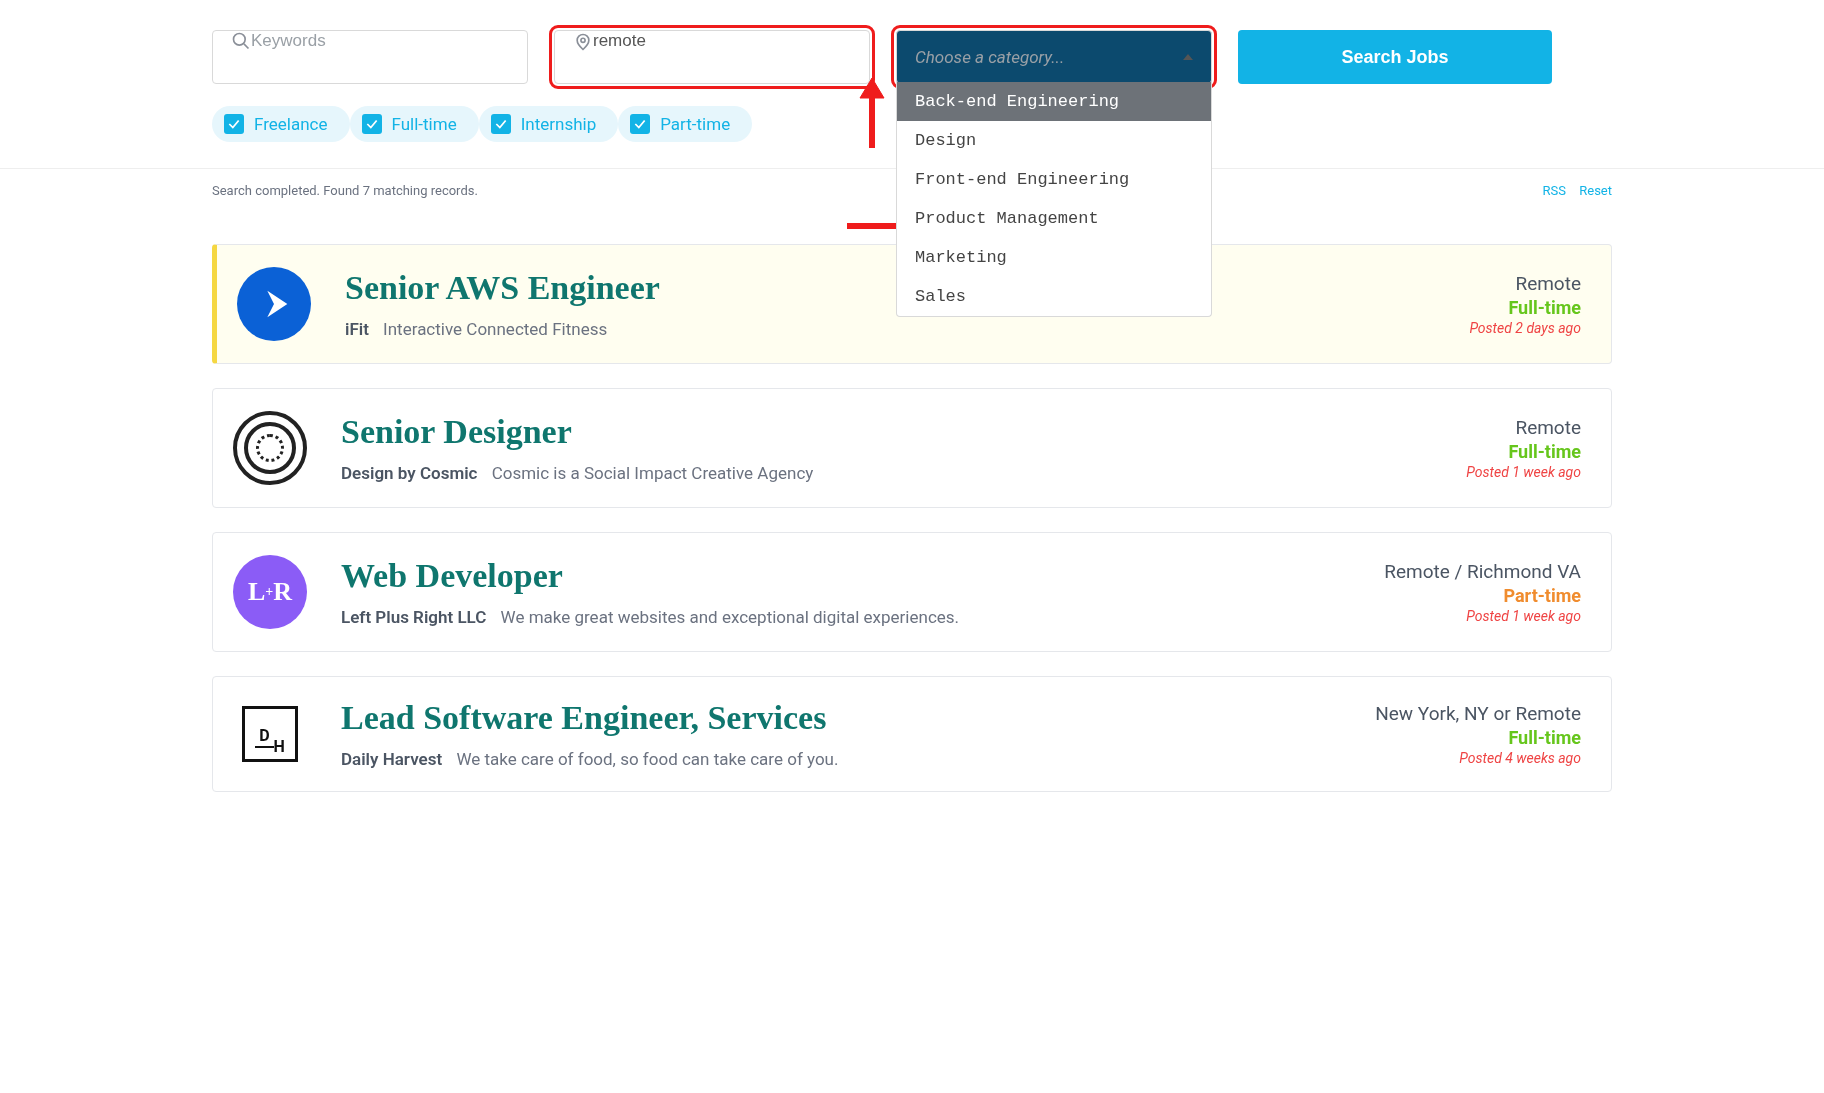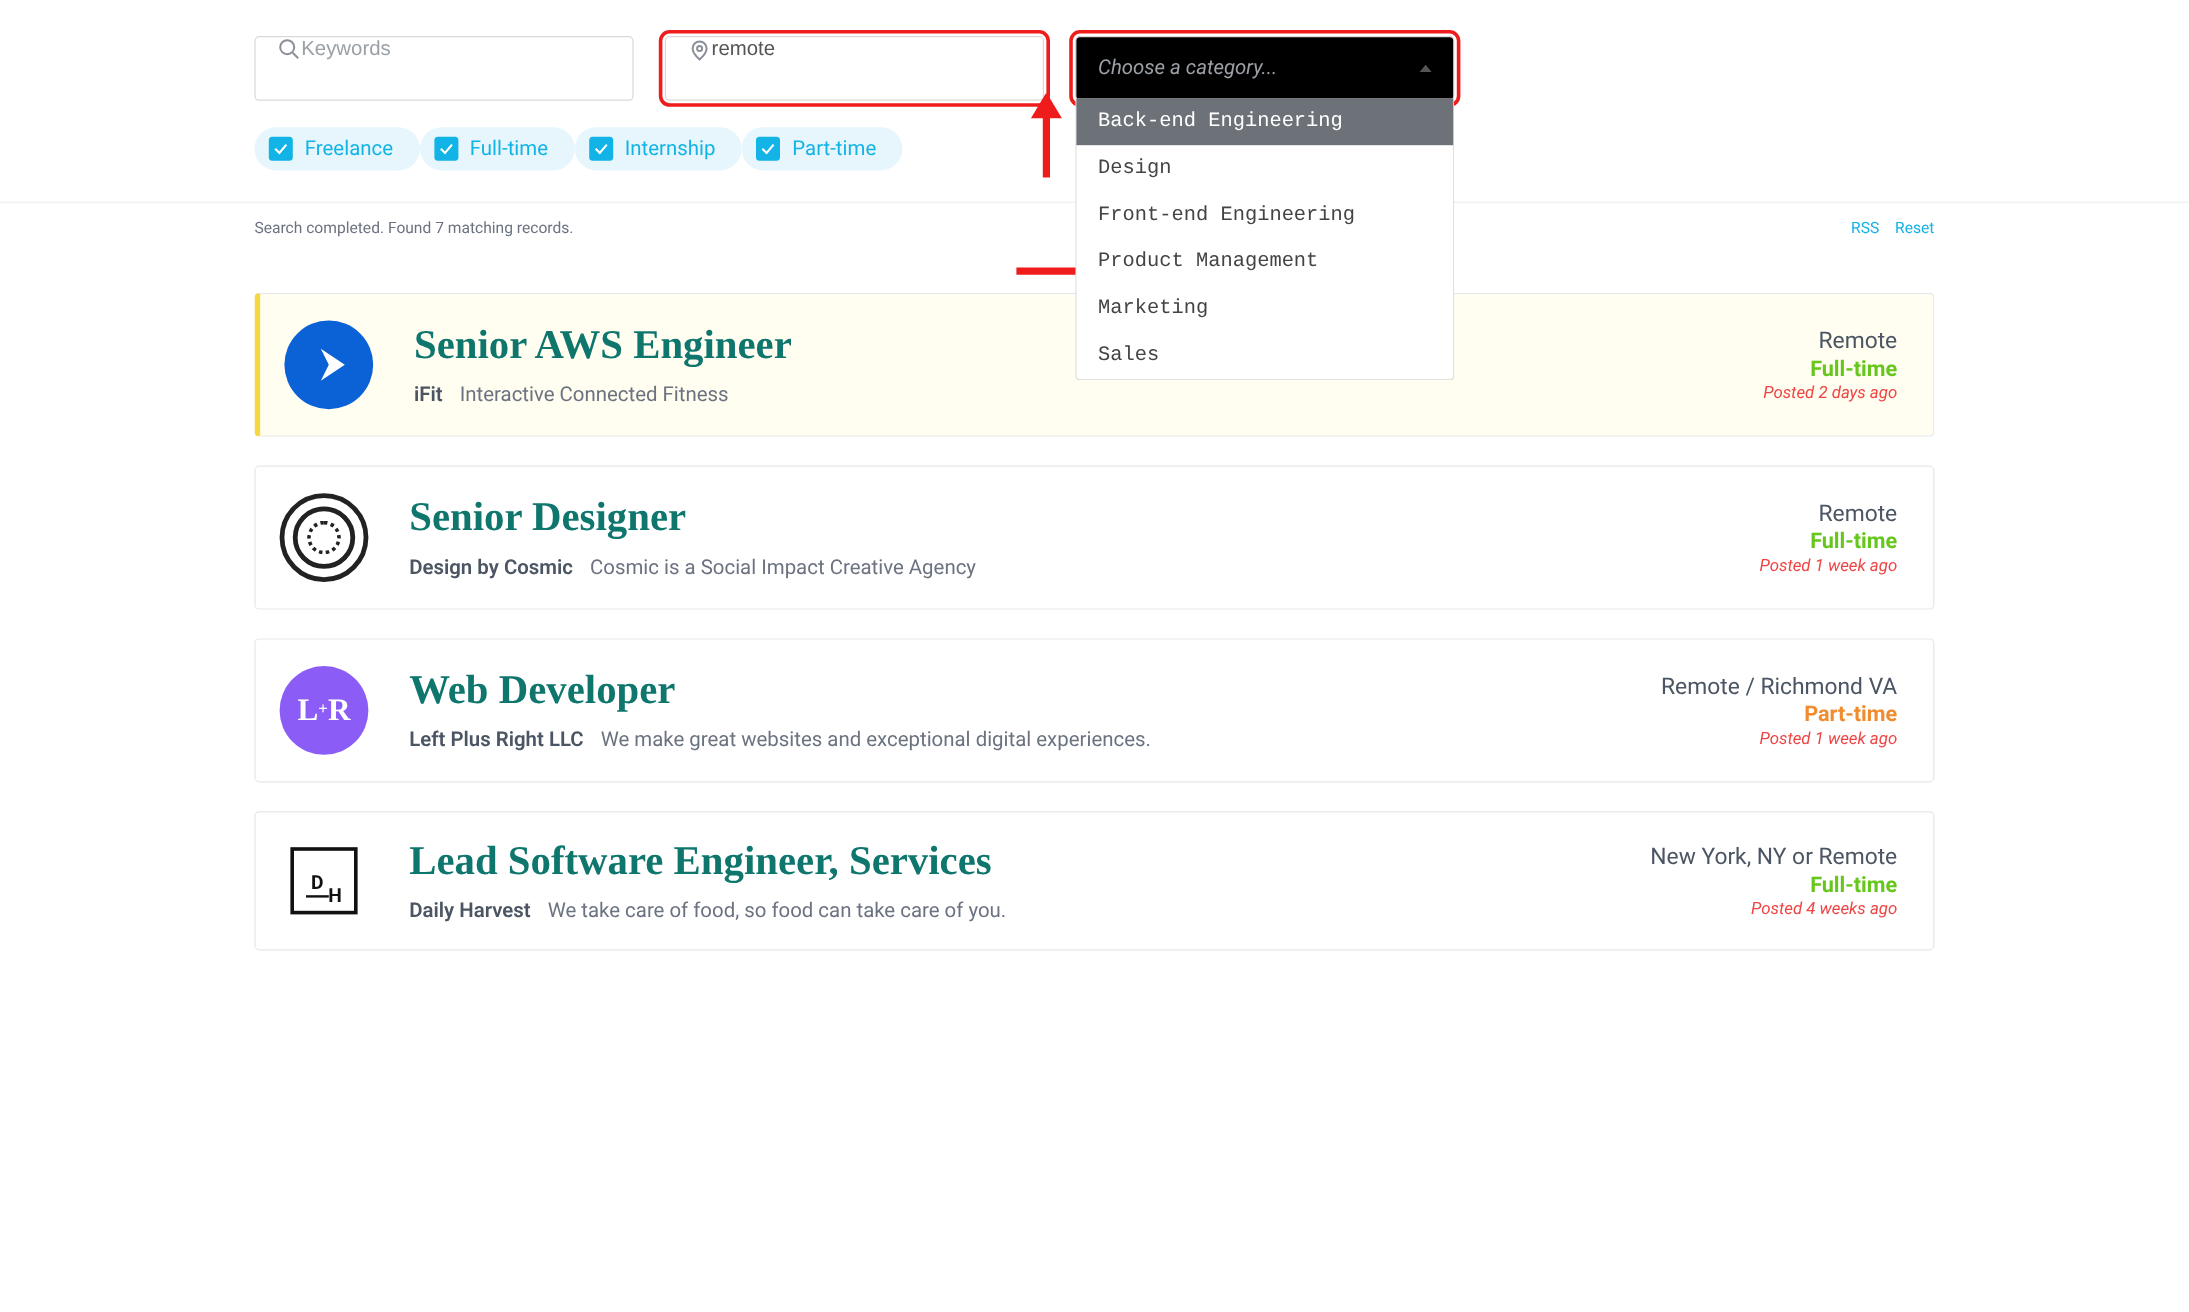--- a/index.html
+++ b/index.html
@@ -27,21 +27,21 @@
     color: #555; background: transparent;
   }
   .input-box input::placeholder { color: #9aa0a6; }
   .input-box .icon { color: #8a8f98; display:flex; }
   .highlight-red { outline: 3px solid #ef1c1c; outline-offset: 2px; border-radius: 4px; }
 
   .category-wrap { position: relative; width: 316px; }
   .category-select {
     display:flex; align-items:center; justify-content:space-between;
     border: 1px solid #d9d9d9; border-radius: 4px;
-    height: 54px; padding: 0 18px; background: #000000;
+    height: 54px; padding: 0 18px; background: #0c4a6e;
     font-size: 17px; color: #9aa0a6; font-style: italic;
     cursor: pointer;
   }
   .category-select .caret {
     width: 0; height: 0; border-left: 5px solid transparent;
     border-right: 5px solid transparent; border-bottom: 6px solid #555;
   }
   .category-dropdown {
     position: absolute; top: 52px; left: 0; right: 0;
     background: #fff; border: 1px solid #d9d9d9; border-top: none;
@@ -156,20 +156,21 @@
       <div class="category-dropdown">
         <div class="opt hover">Back-end Engineering</div>
         <div class="opt">Design</div>
         <div class="opt">Front-end Engineering</div>
         <div class="opt">Product Management</div>
         <div class="opt">Marketing</div>
         <div class="opt">Sales</div>
       </div>
     </div>
 
+    <button class="search-btn">Search Jobs</button>
   </div>
 
   <div class="filters-row">
     <div class="pill">
       <span class="chk">
         <svg width="14" height="14" viewBox="0 0 24 24" fill="none" stroke-width="3">
               <polyline points="4 12 10 18 20 6"></polyline>
             </svg>
       </span>
       <span class="lbl">Freelance</span>

